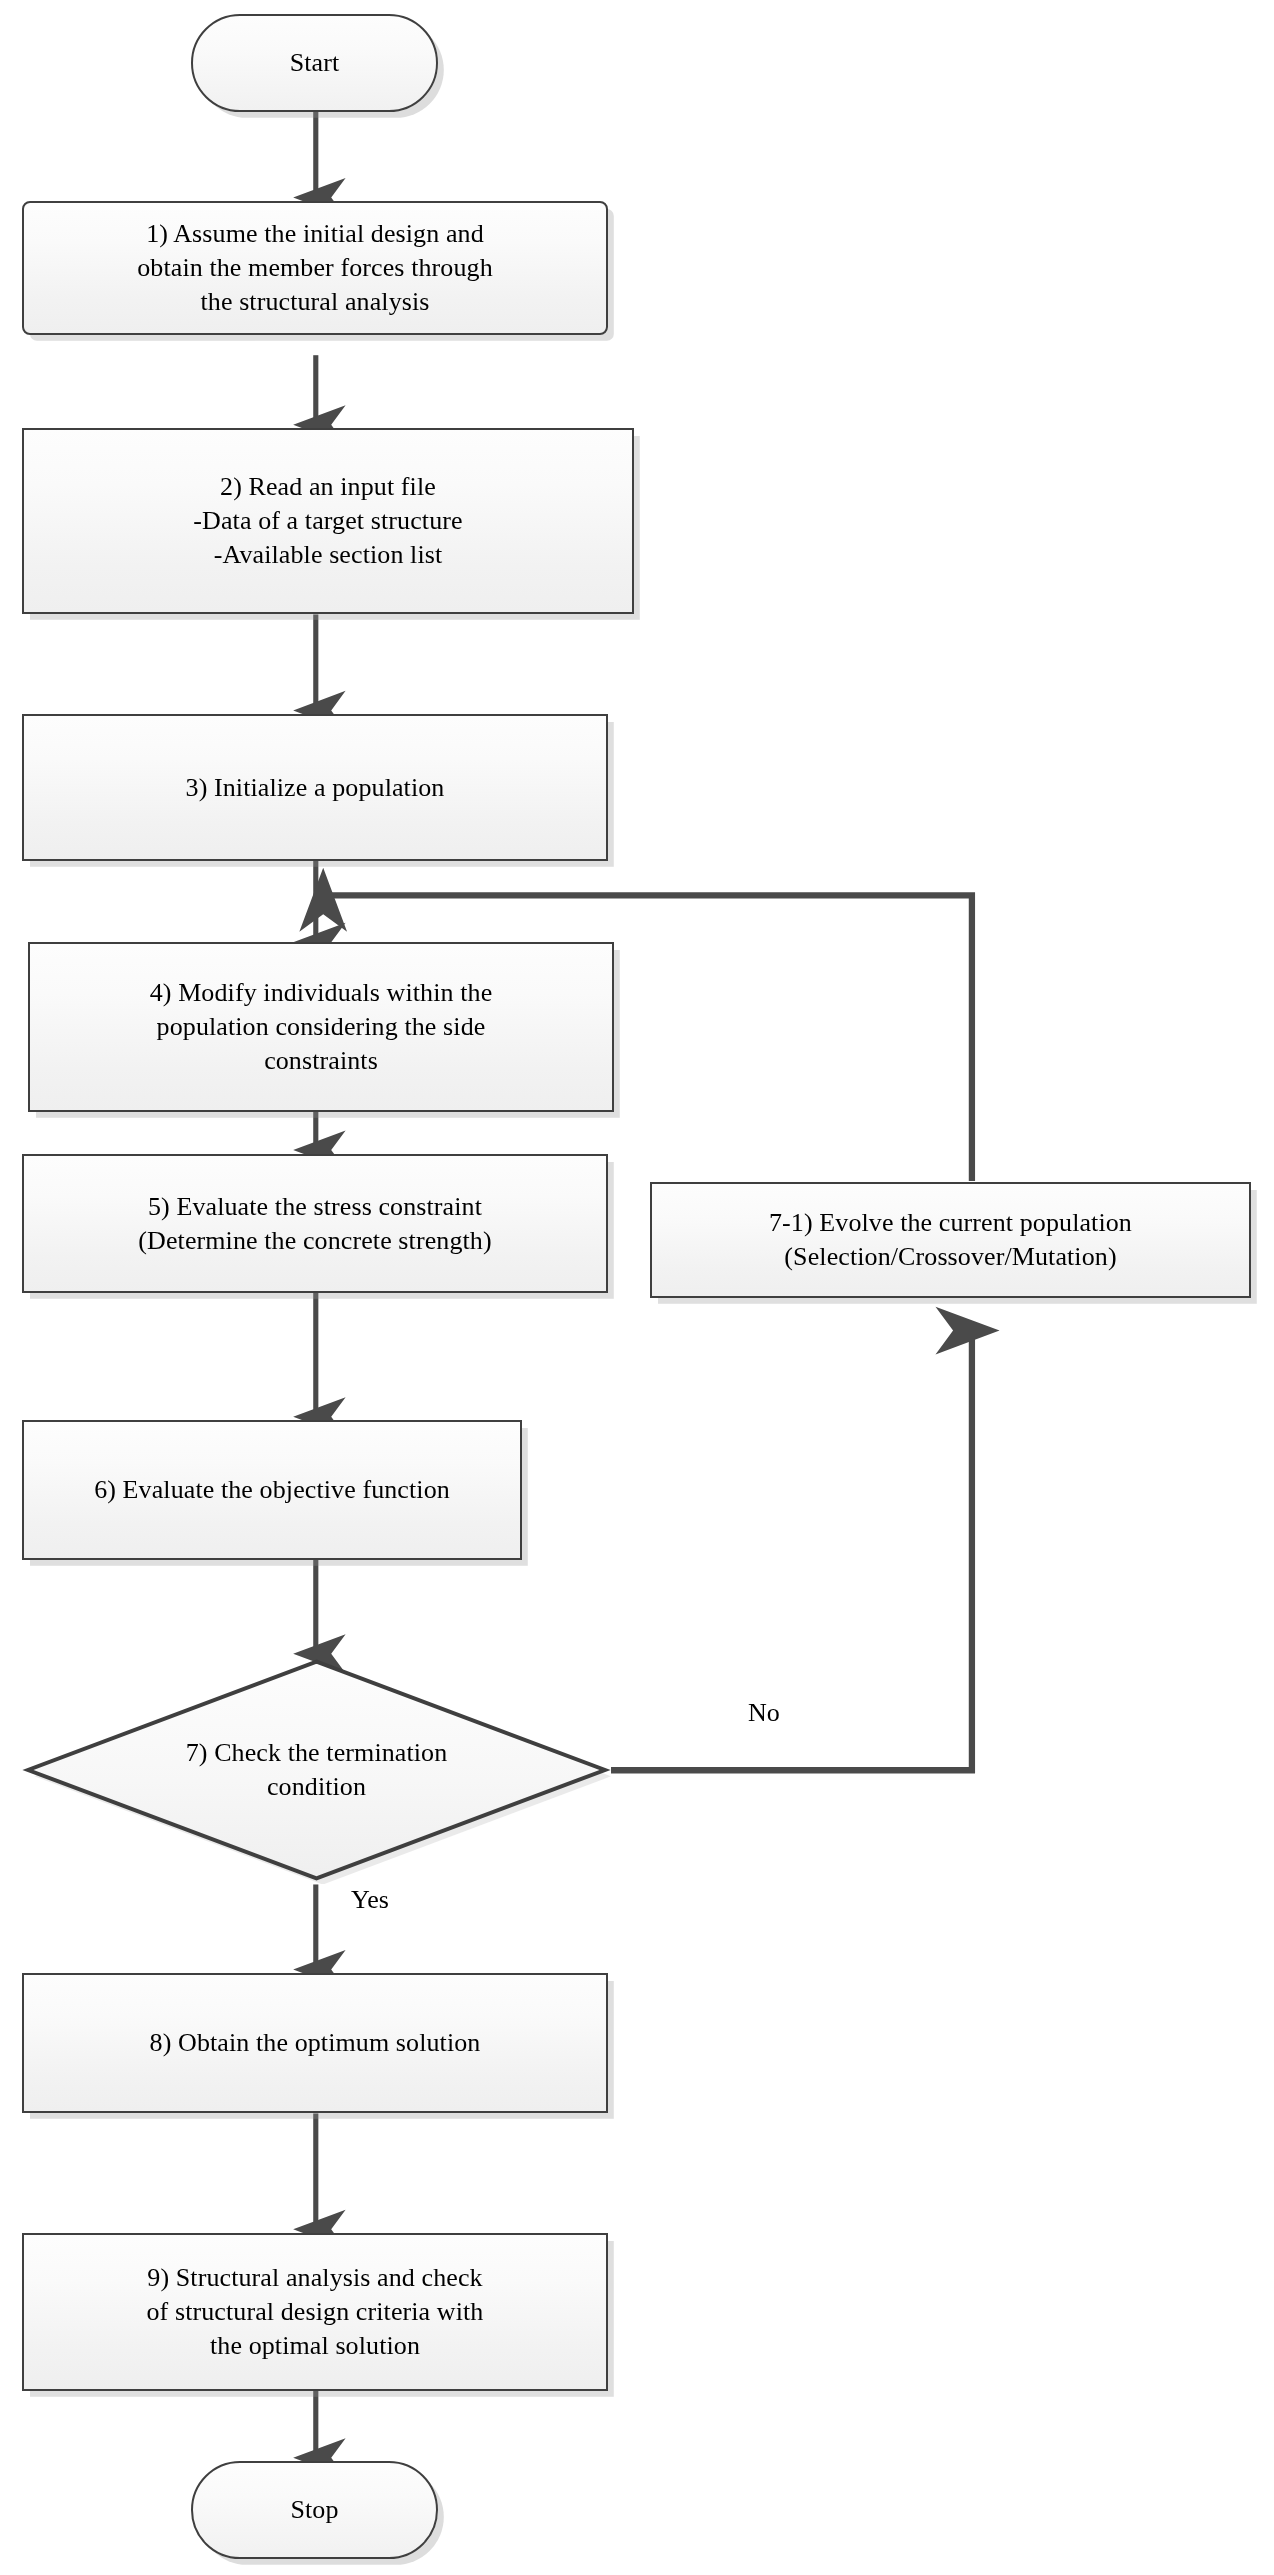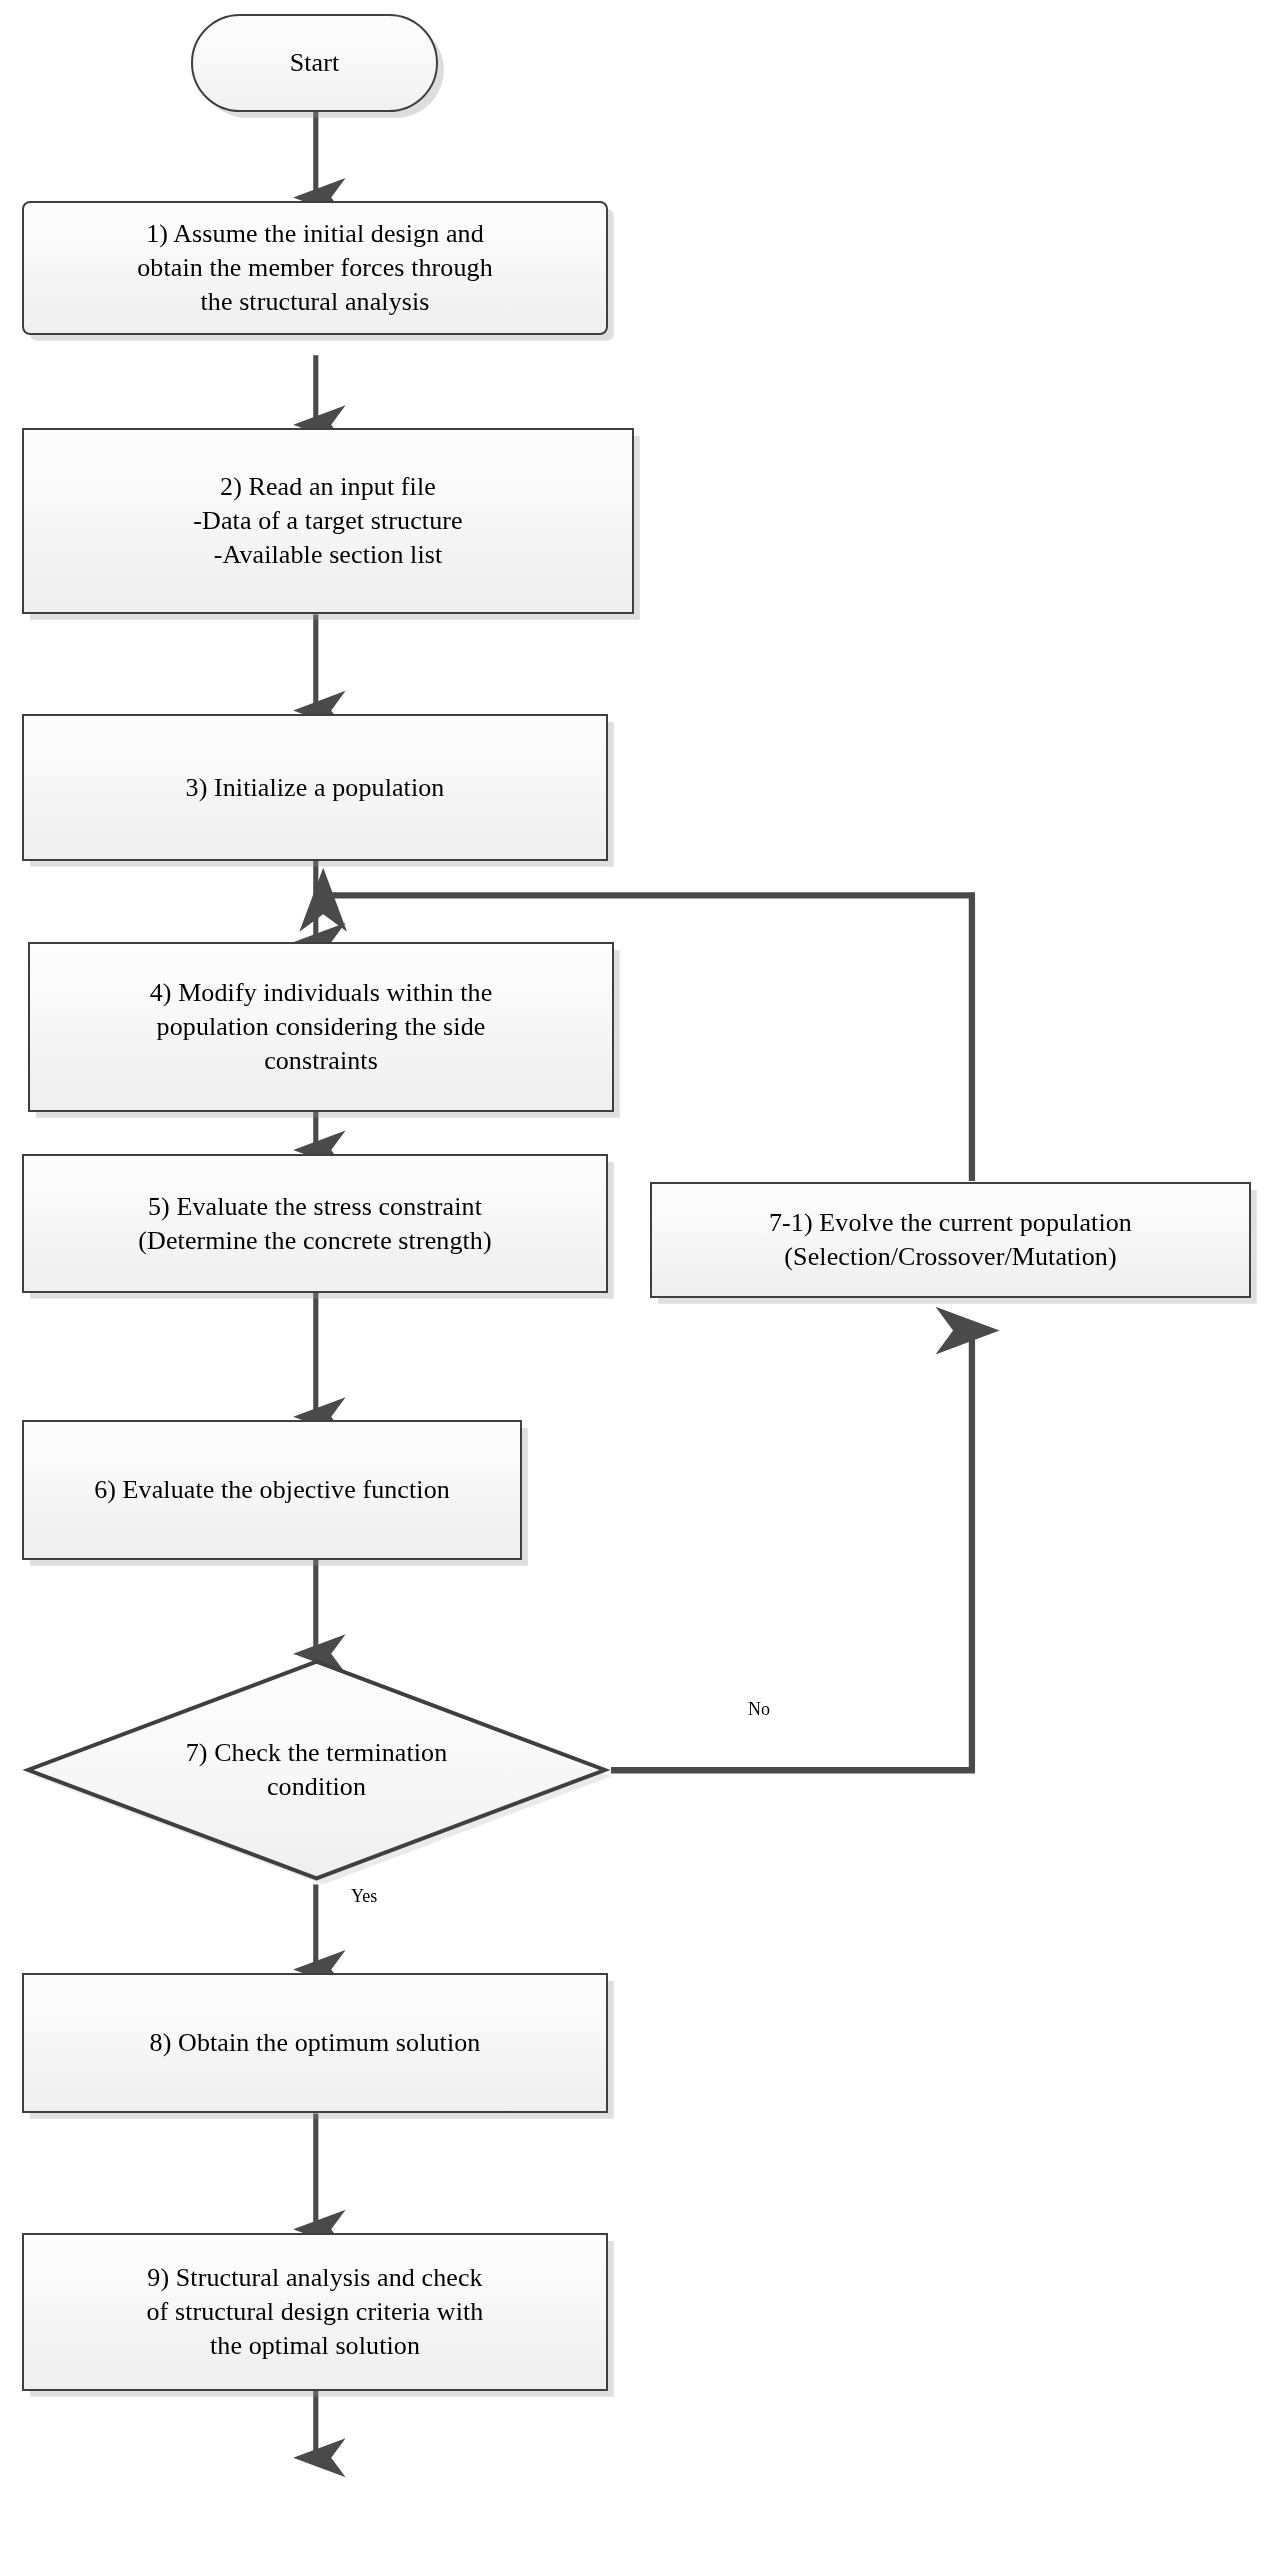--- a/index.html
+++ b/index.html
@@ -26,21 +26,21 @@
     border:2.3px solid #3f3f3f;
     border-radius:570px;
     background:linear-gradient(180deg,#fdfdfd 0%,#fafafa 35%,#f1f1f1 100%);
     box-shadow:6.9px 6.9px 0 -1.1px rgba(150,150,150,0.32);
   }
   
   .dec{background:transparent;border:none;box-shadow:none;}
   .dec .txt{padding:0 74px;}
 
   .edgelabel{
-    position:absolute;color:#000000;font-size:18px;line-height:1;
+    position:absolute;color:#000000;font-size:26px;line-height:1;
     font-family:"Liberation Serif","DejaVu Serif",serif;white-space:nowrap;
   }
 </style>
 </head>
 <body>
 
 <div id="stage">
 
   <svg class="layer" viewBox="0 0 2231 4511" aria-hidden="true">
     <defs>
@@ -146,19 +146,22 @@
   <div class="node proc" style="left:22px; top:1973px; width:586px; height:140px;">
     <span class="txt">8) Obtain the optimum solution</span>
   </div>
 
   <div class="node proc" style="left:22px; top:2233px; width:586px; height:158px;justify-content:center;">
     <span class="txt">9) Structural analysis and check
 of structural design criteria with
 the optimal solution</span>
   </div>
 
+  <div class="node term" style="left:191px; top:2461px; width:247px; height:98px;">
+    <span class="txt">Stop</span>
+  </div>
 
   <div class="edgelabel" style="left:748px; top:1700px;">No</div>
 
   <div class="edgelabel" style="left:351px; top:1887px;">Yes</div>
 
 </div>
 
 
 </body></html>

